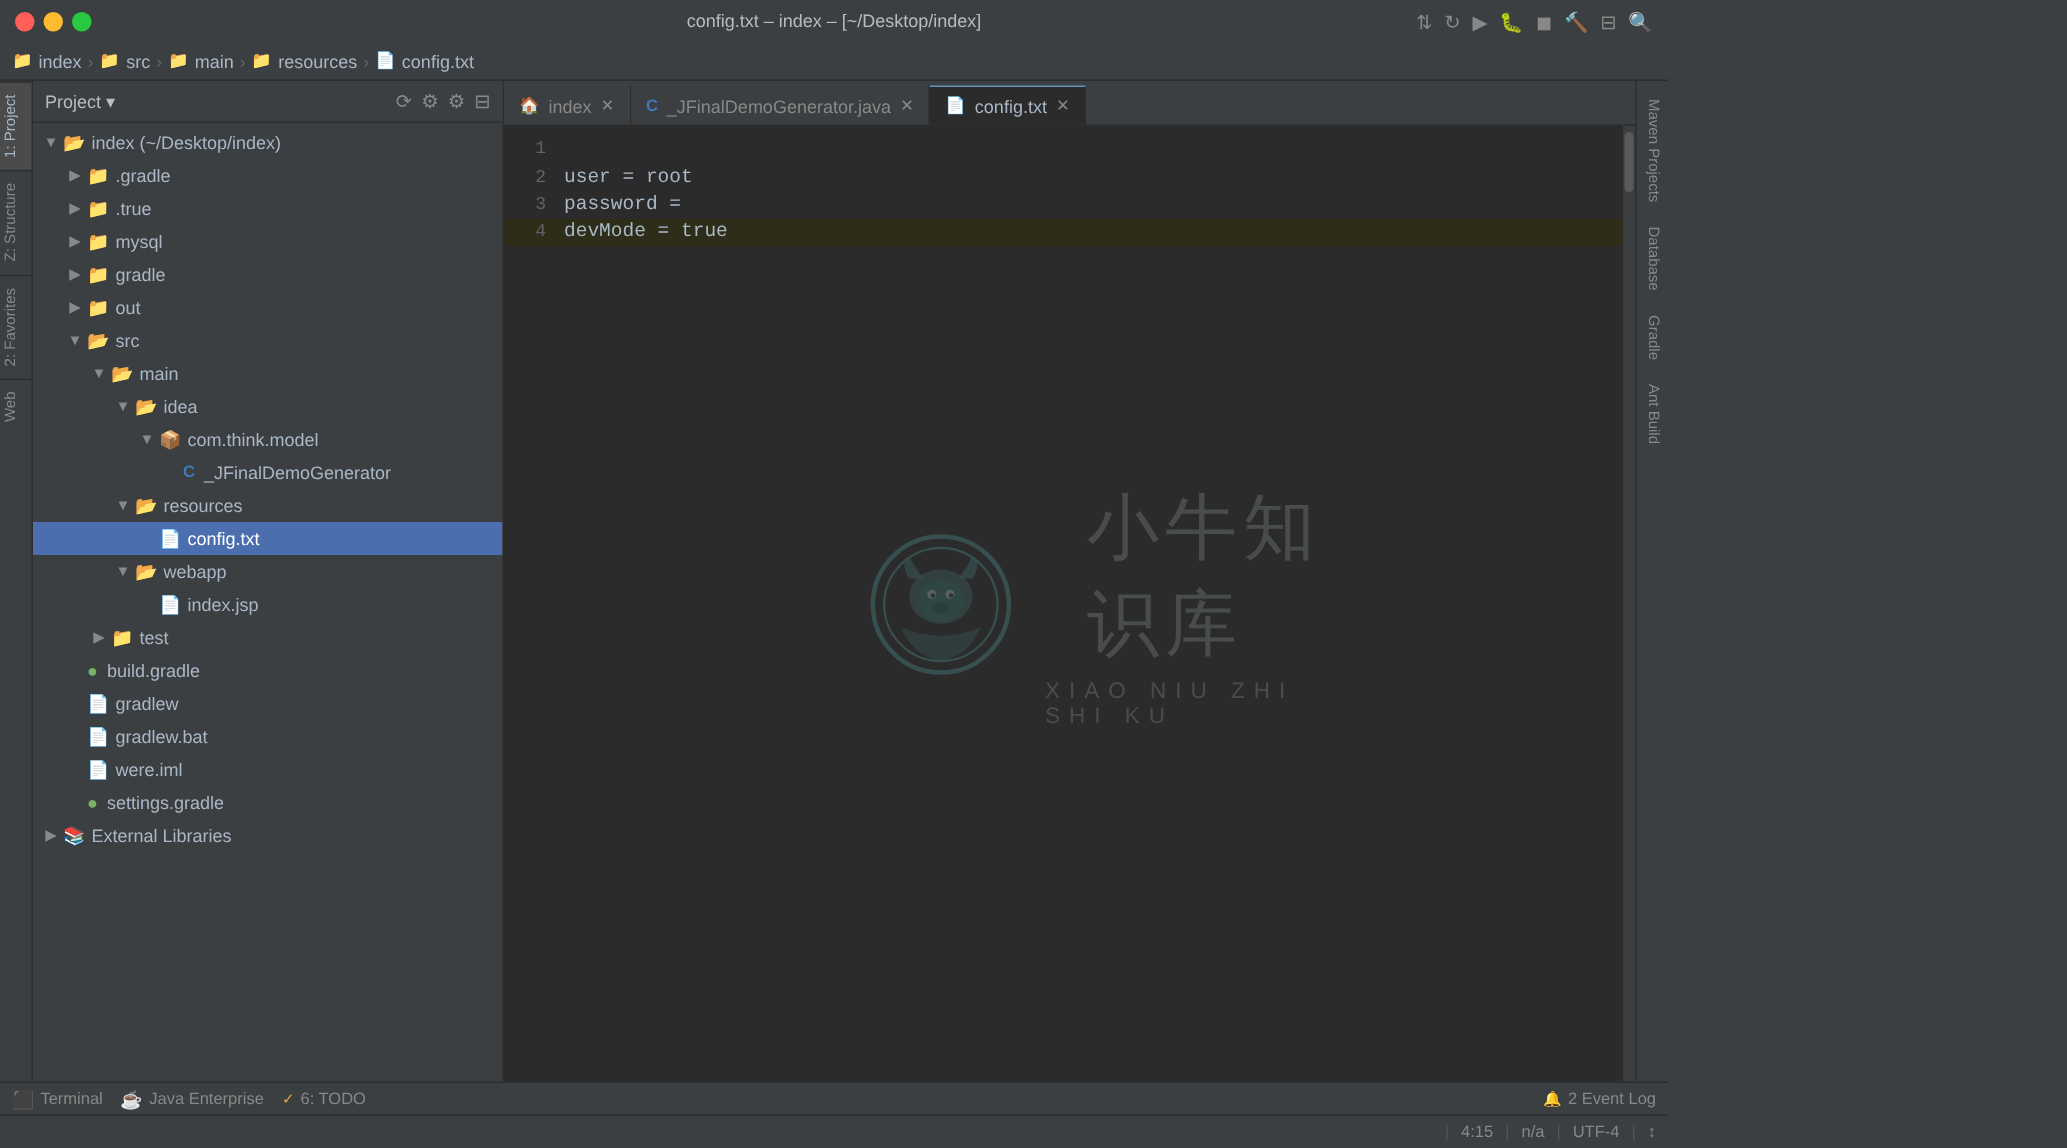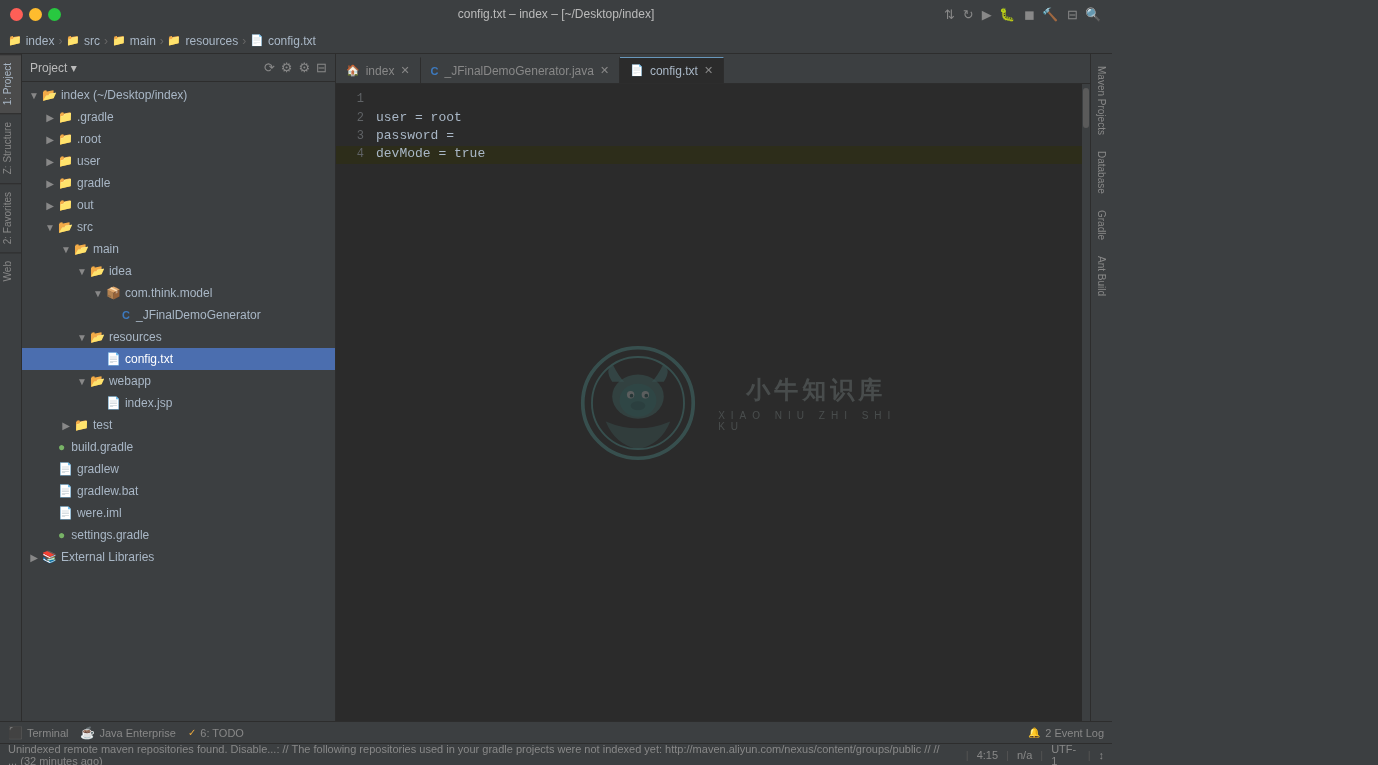--- a/index.html
+++ b/index.html
@@ -193,28 +193,28 @@
     #watermark-logo {
       width: 130px;
       height: 130px;
     }
     #watermark-text {
       display: flex;
       flex-direction: column;
       gap: 4px;
     }
     #watermark-cn {
-      font-size: 24px;
-      font-weight: bold;
+      font-size: 48px;
+      font-weight: normal;
       color: #a0b0b0;
       letter-spacing: 4px;
       margin-left: 28px;
     }
     #watermark-en {
-      font-size: 10px;
+      font-size: 15px;
       letter-spacing: 6px;
       color: #a0b0b0;
     }
 
     
     #right-strip {
       width: 22px;
       background: #3c3f41;
       border-left: 1px solid #2d2d2d;
       display: flex;
@@ -403,27 +403,27 @@
 
         <div class="tree-item indent-1">
           <span class="tree-arrow">▶</span>
           <span class="tree-icon folder-icon">📁</span>
           <span>.gradle</span>
         </div>
 
         <div class="tree-item indent-1">
           <span class="tree-arrow">▶</span>
           <span class="tree-icon folder-icon">📁</span>
-          <span>.root</span>
+          <span>.true</span>
         </div>
 
         <div class="tree-item indent-1">
           <span class="tree-arrow">▶</span>
           <span class="tree-icon folder-icon">📁</span>
-          <span>user</span>
+          <span>mysql</span>
         </div>
 
         <div class="tree-item indent-1">
           <span class="tree-arrow">▶</span>
           <span class="tree-icon folder-icon">📁</span>
           <span>gradle</span>
         </div>
 
         <div class="tree-item indent-1">
           <span class="tree-arrow">▶</span>
@@ -628,34 +628,31 @@
       <span>6: TODO</span>
     </div>
     <div style="flex:1"></div>
     <div class="bt-item">
       <span class="bt-num">🔔</span>
       <span>2 Event Log</span>
     </div>
   </div>
 
   <div id="status-bar">
-    <span class="status-item">
-      <span>Unindexed remote maven repositories found. Disable...: // The following repositories used in your gradle projects were not indexed yet: http://maven.aliyun.com/nexus/content/groups/public // // ... (32 minutes ago)</span>
-    </span>
     <div style="flex:1"></div>
     <span class="status-sep">|</span>
     <span class="status-item">
       <span>4:15</span>
     </span>
     <span class="status-sep">|</span>
     <span class="status-item">
       <span>n/a</span>
     </span>
     <span class="status-sep">|</span>
     <span class="status-item">
-      <span>UTF-1</span>
+      <span>UTF-4</span>
     </span>
     <span class="status-sep">|</span>
     <span class="status-item">
       <span>↕</span>
     </span>
   </div>
 </div>
 
 </body></html>

